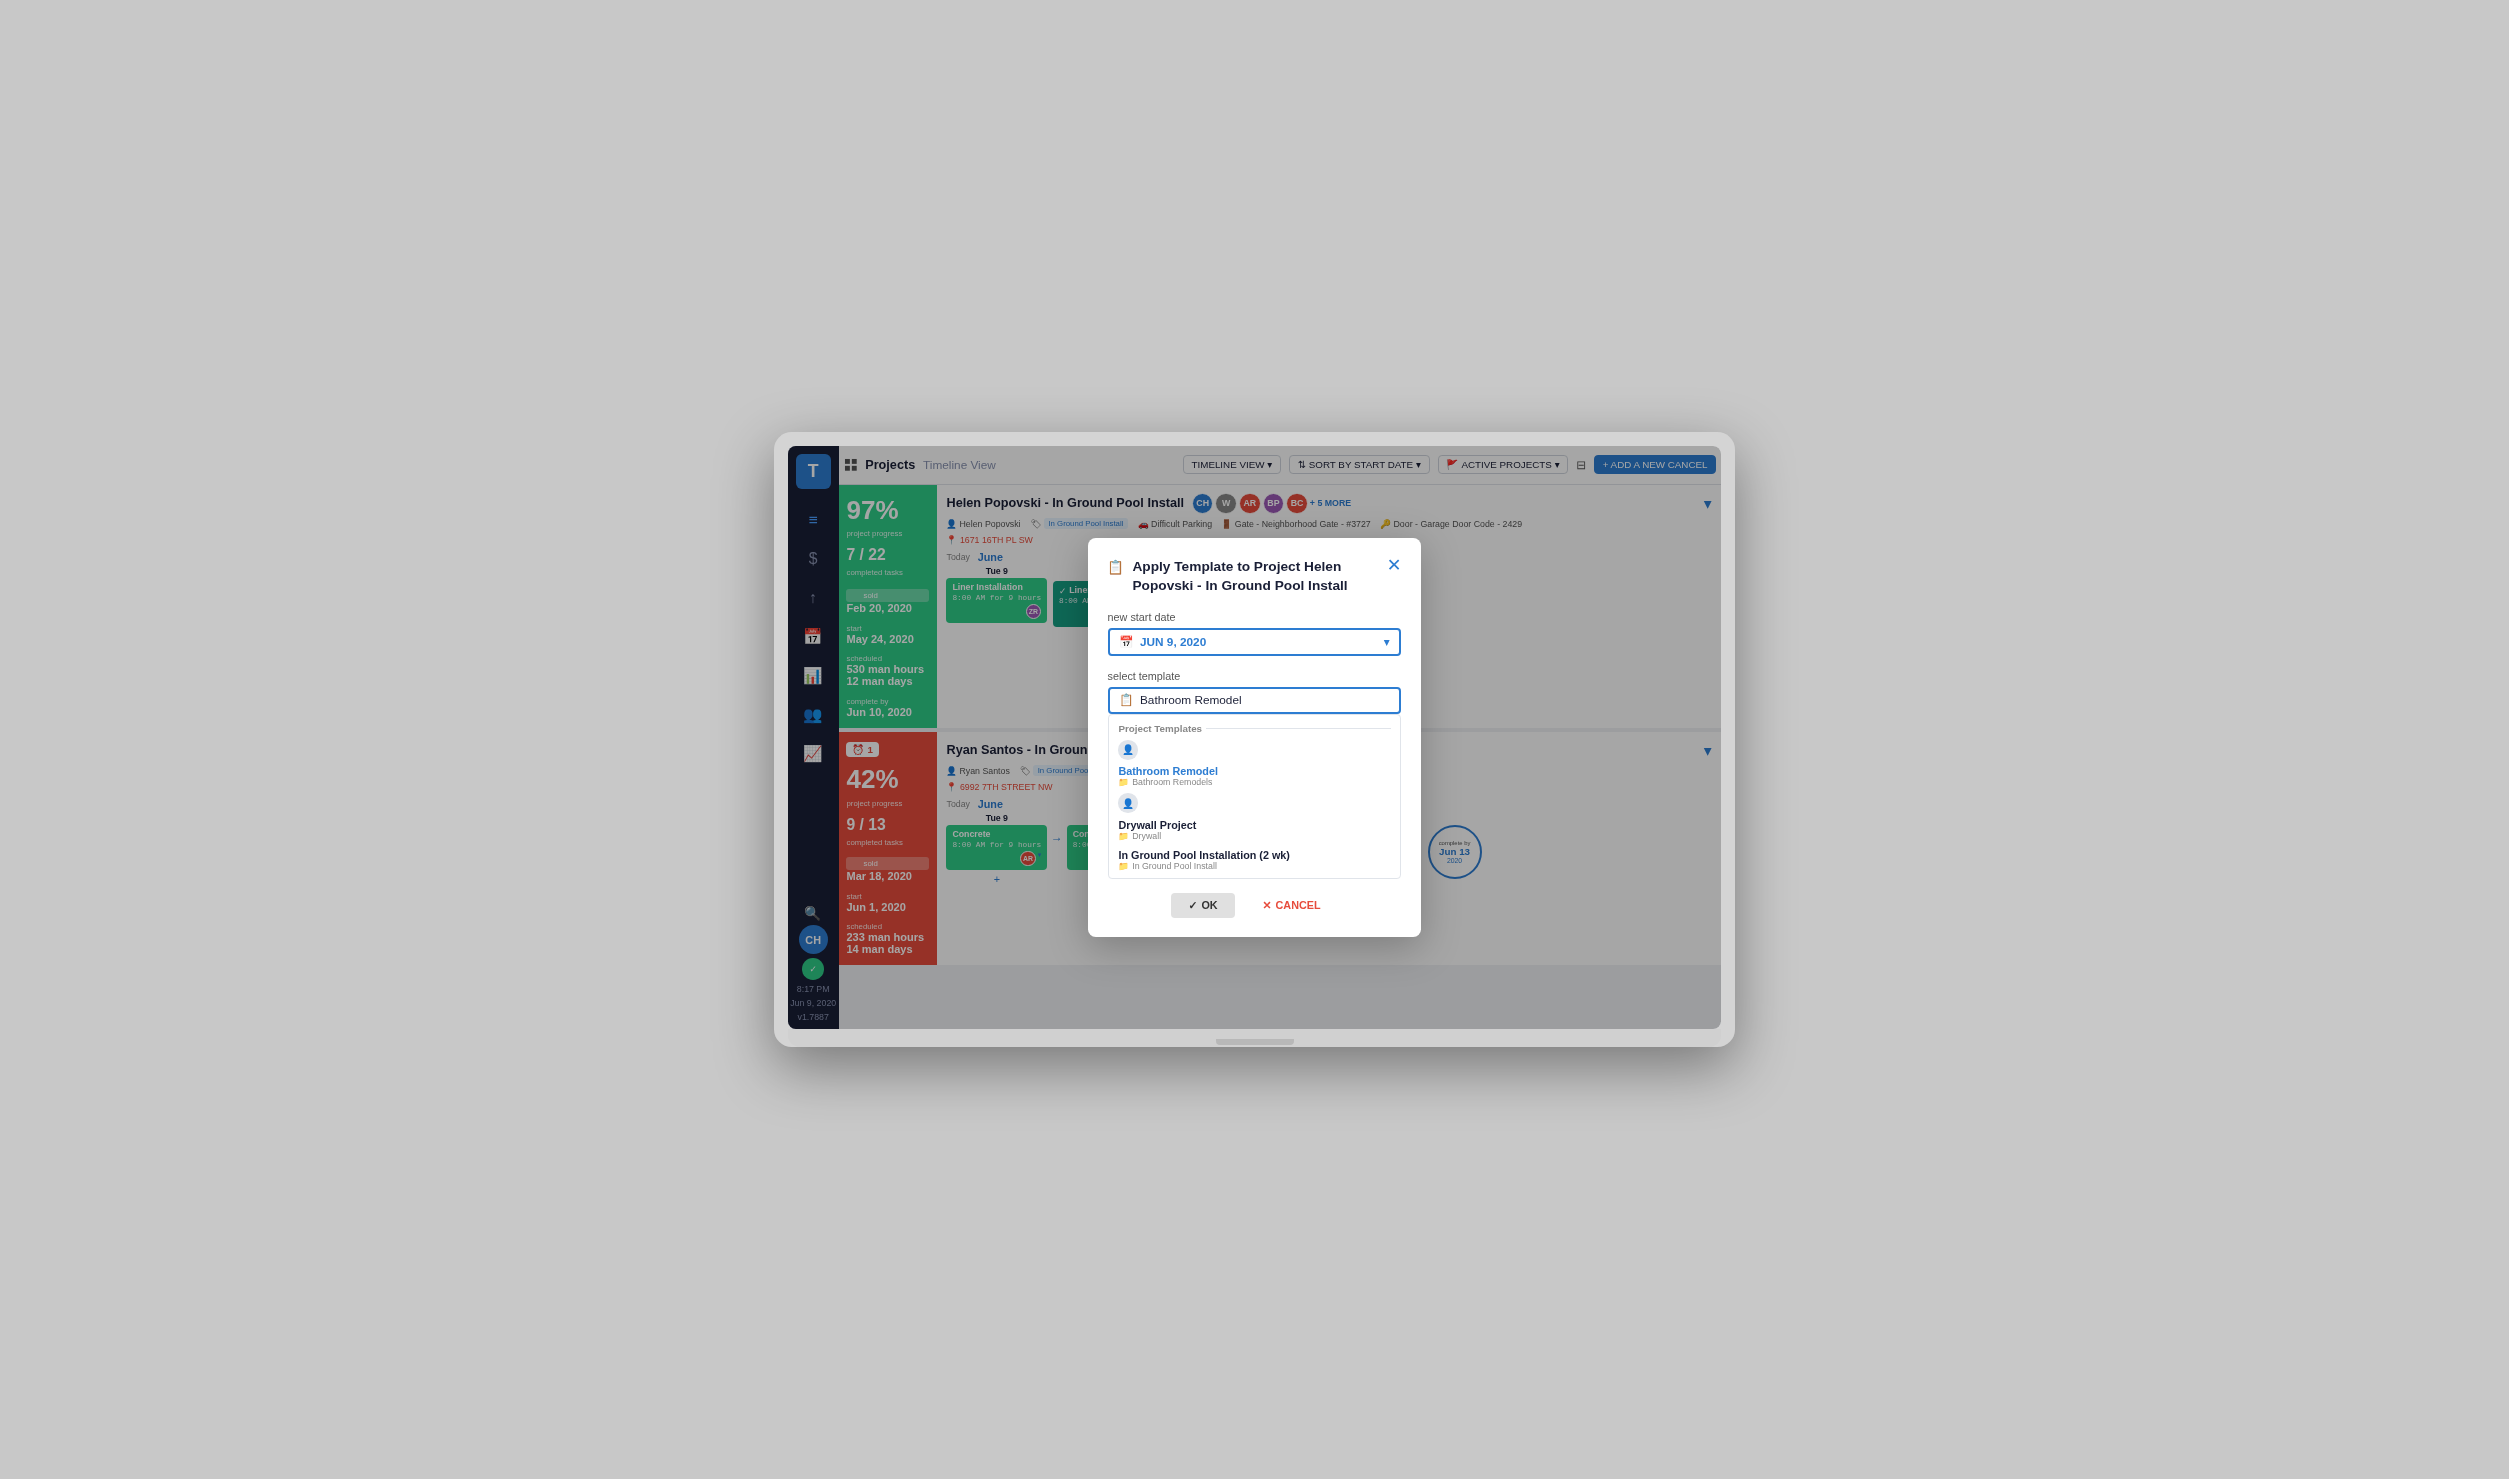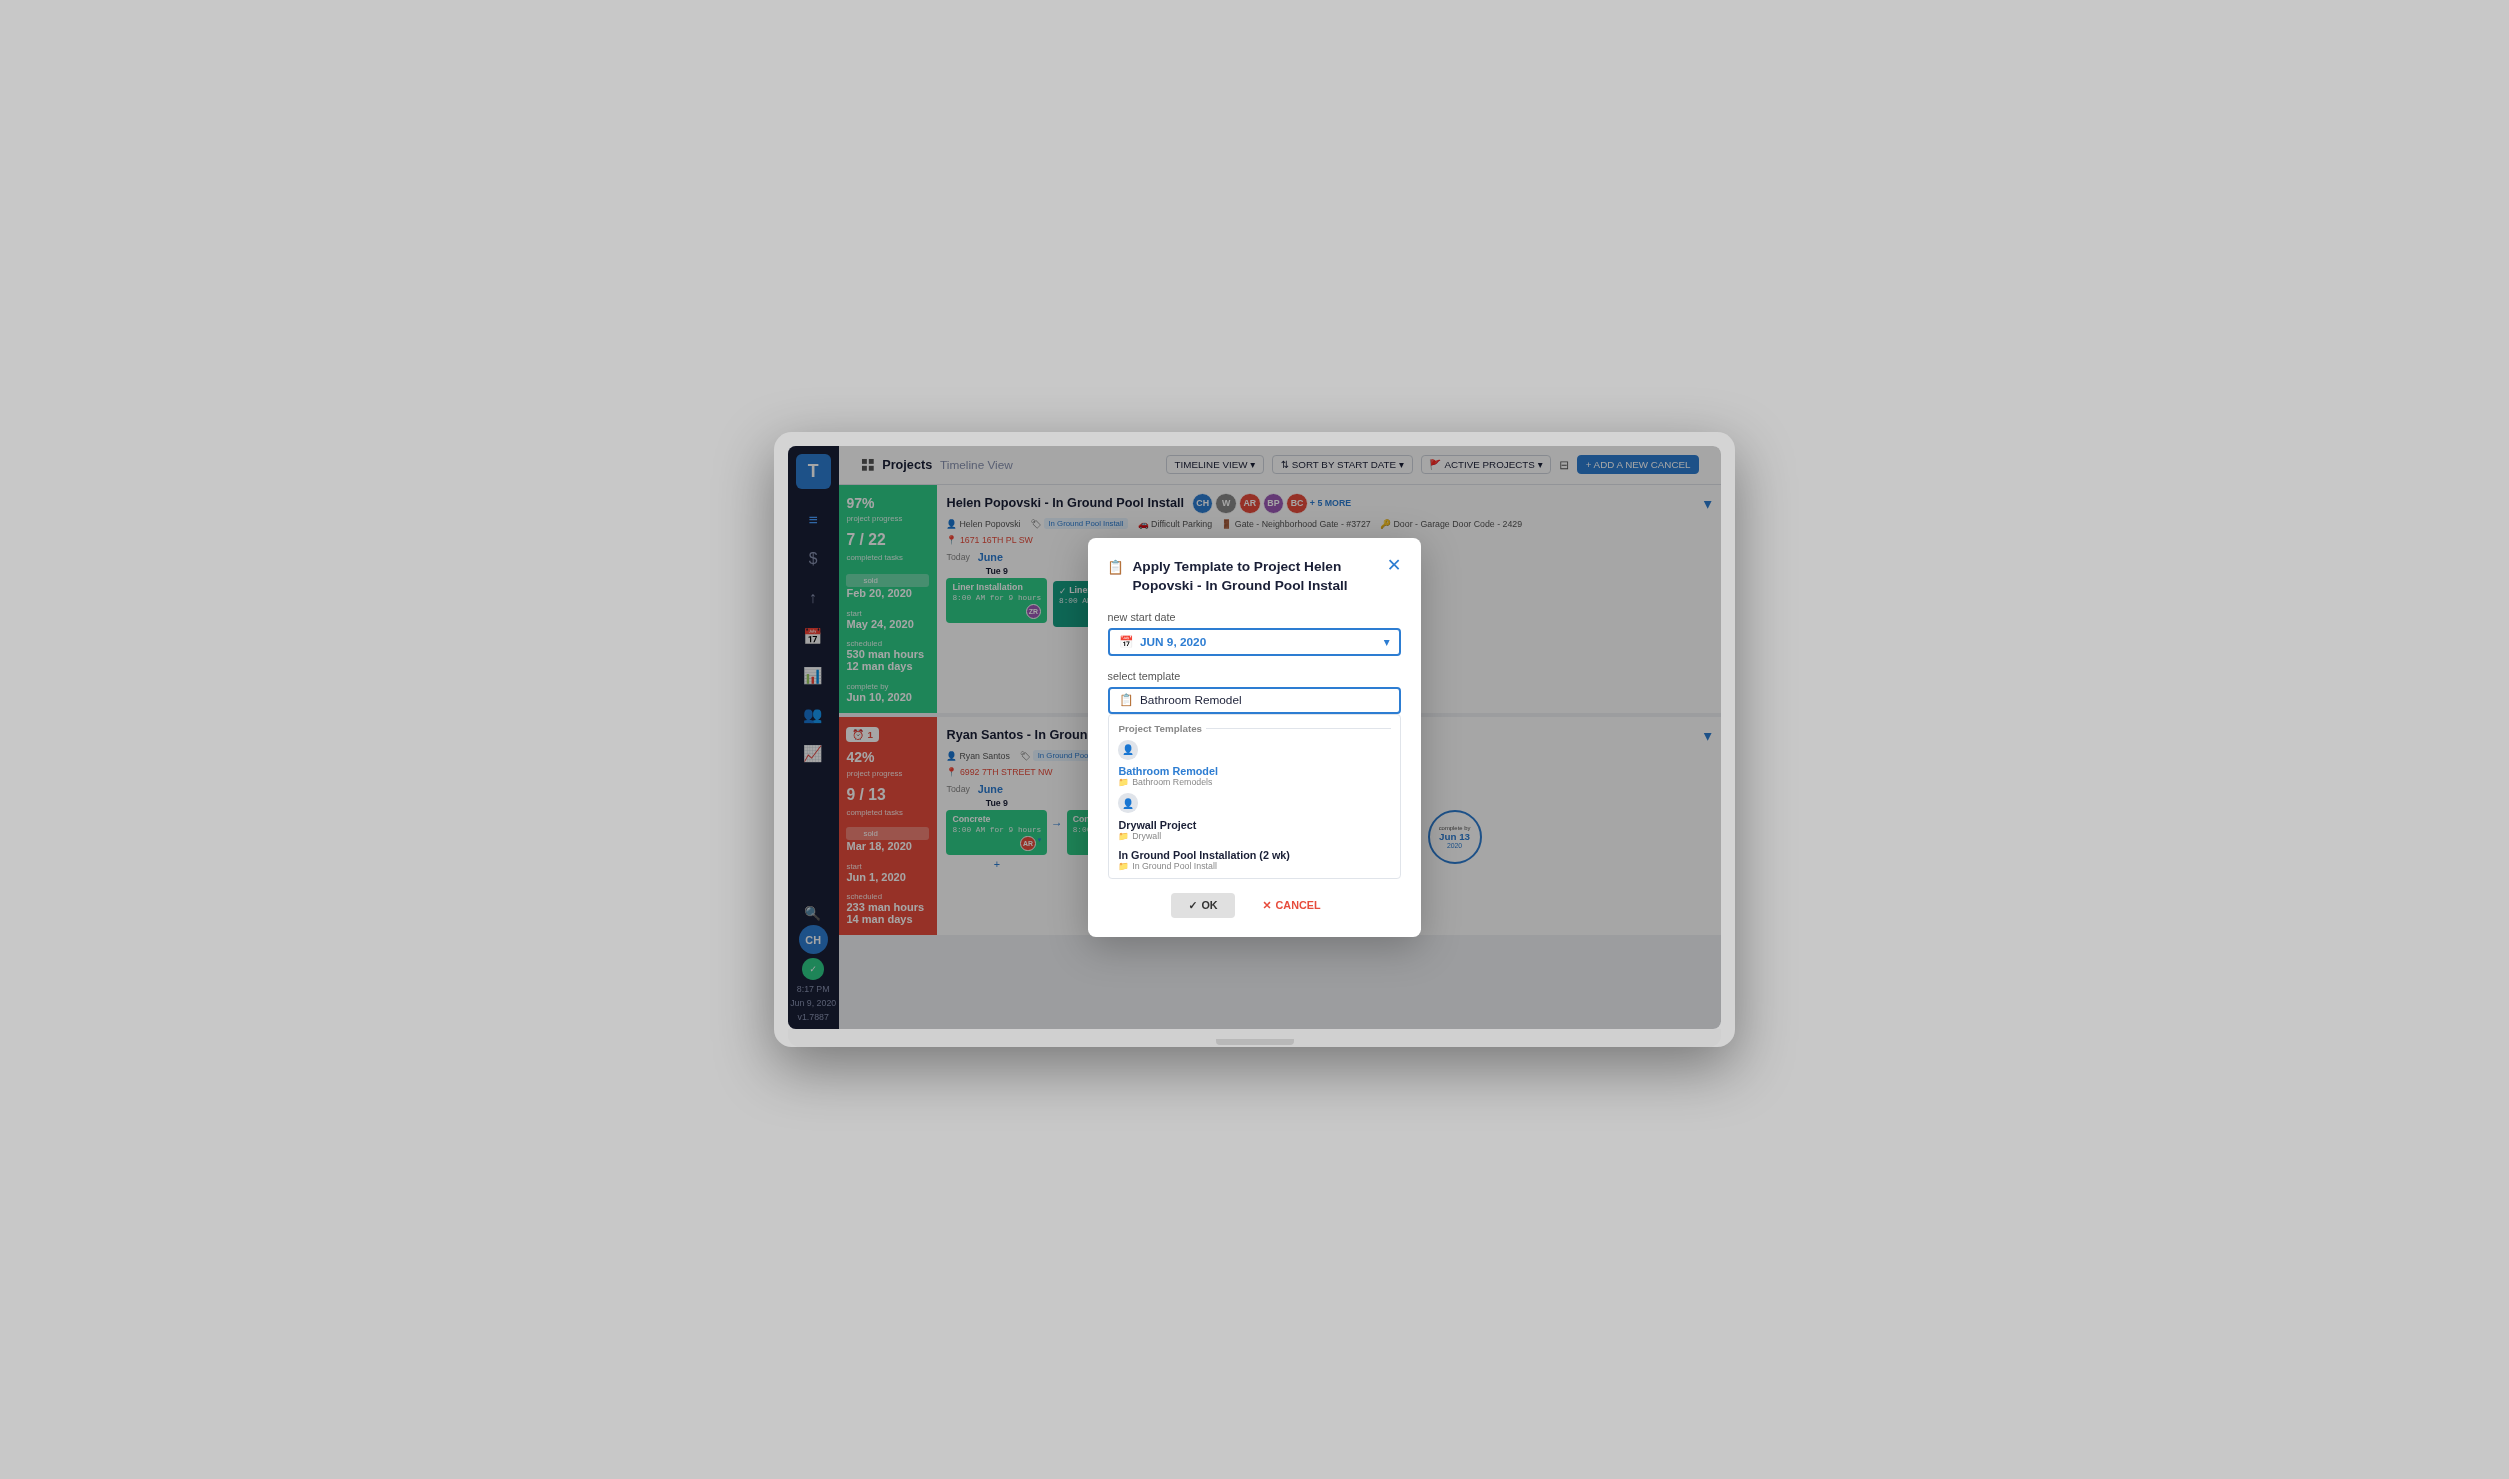--- a/index.html
+++ b/index.html
@@ -105,21 +105,21 @@
       flex-direction: column;
       overflow: hidden;
     }
 
     
     .header {
       background: white;
       height: 39px;
       display: flex;
       align-items: center;
-      padding: 0 22px;
+      padding: 0 5px;
       border-bottom: 1px solid #e0e4ea;
       gap: 7.8px;
     }
     .header-title {
       font-size: 12.7px;
       font-weight: 600;
       color: #1a1f36;
     }
     .header-subtitle {
       font-size: 11.8px;
@@ -166,21 +166,21 @@
       flex-shrink: 0;
       padding: 9.8px 7.8px;
       display: flex;
       flex-direction: column;
       gap: 3.9px;
     }
     .project-sidebar-panel.green { background: #2ecc87; }
     .project-sidebar-panel.red-alert { background: #e74c3c; }
 
     .progress-pct {
-      font-size: 14px;
+      font-size: 26px;
       font-weight: 700;
       color: white;
     }
     .progress-label {
       font-size: 7.8px;
       color: rgba(255,255,255,0.85);
     }
     .progress-tasks {
       font-size: 15.7px;
       font-weight: 700;

